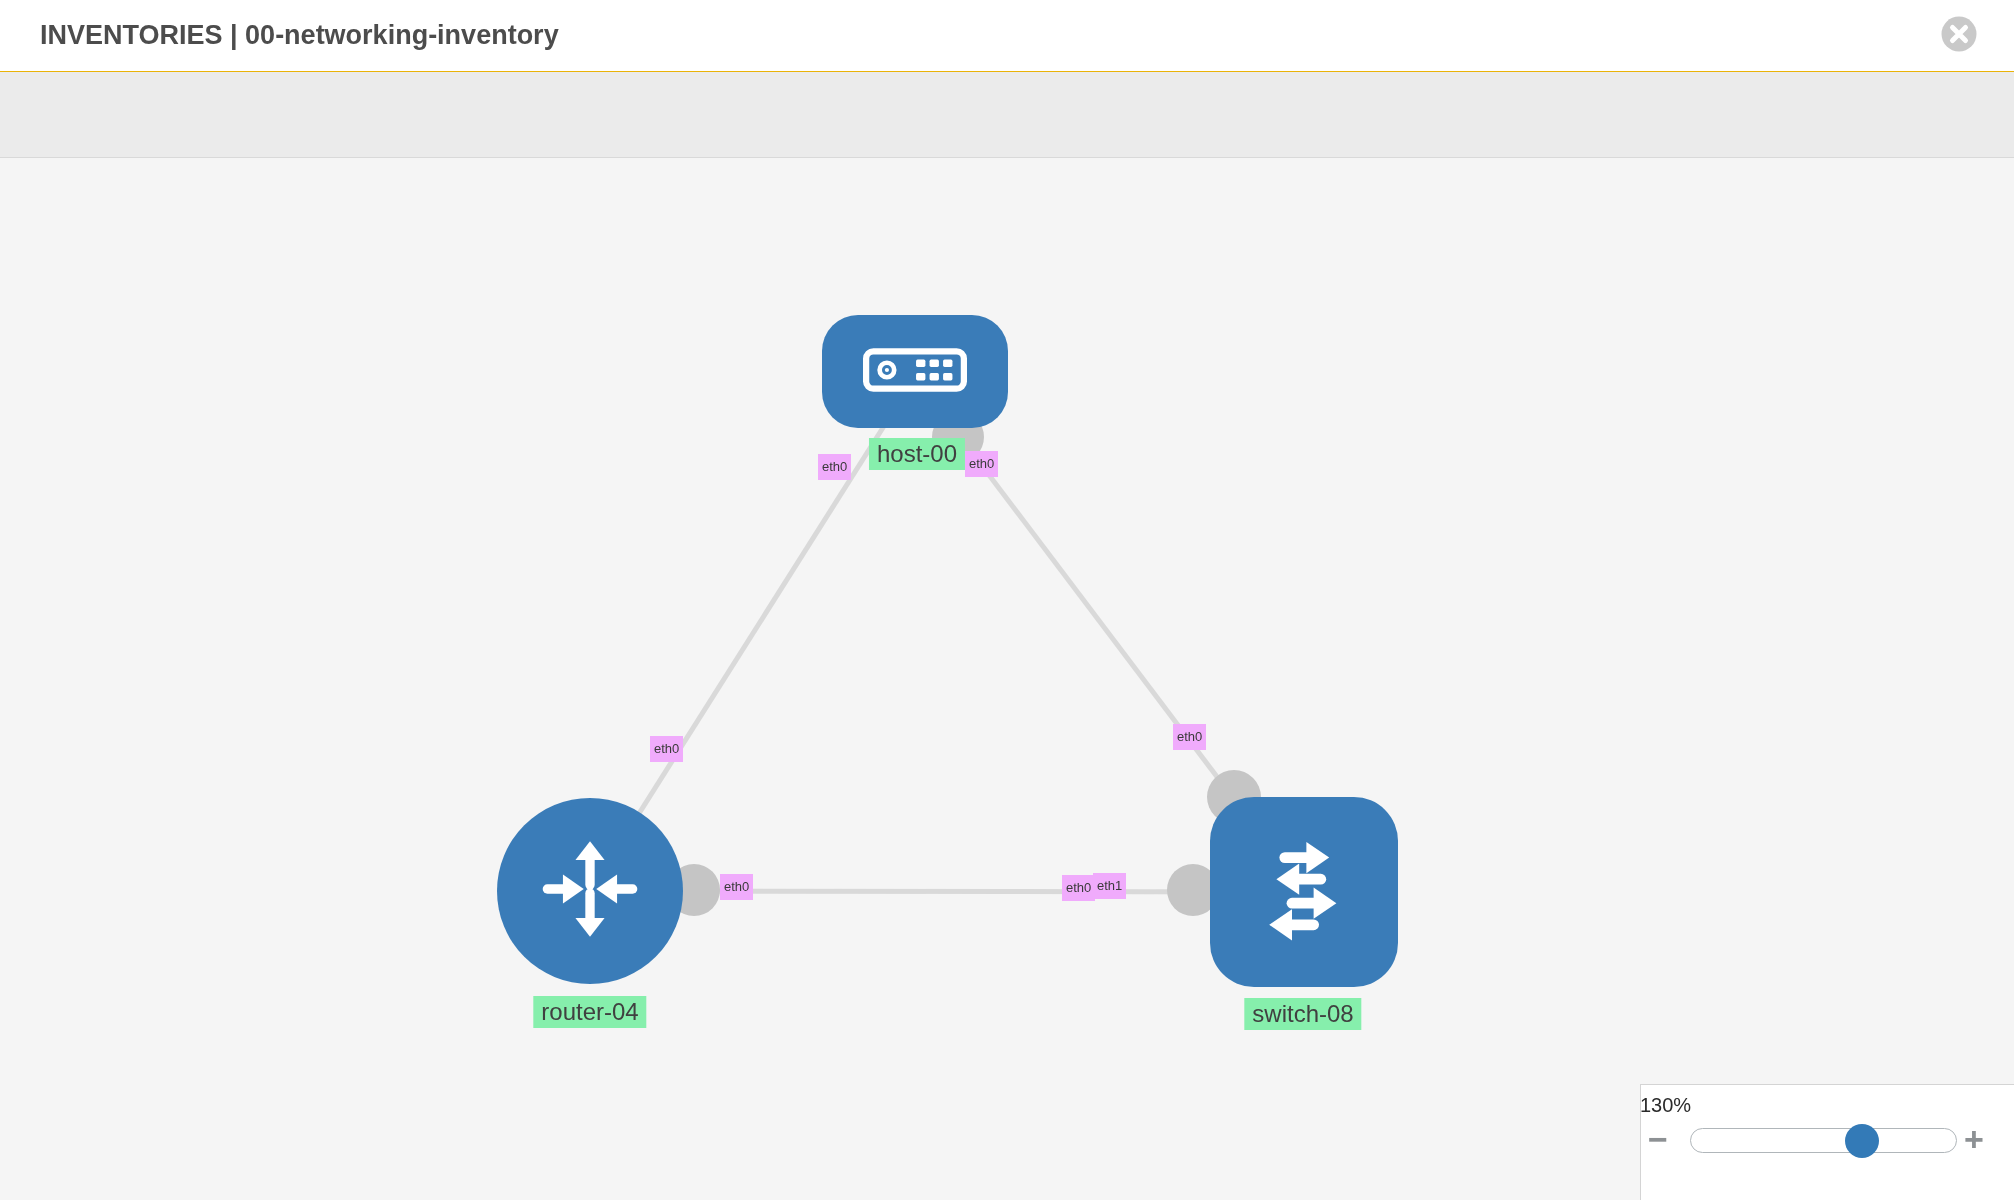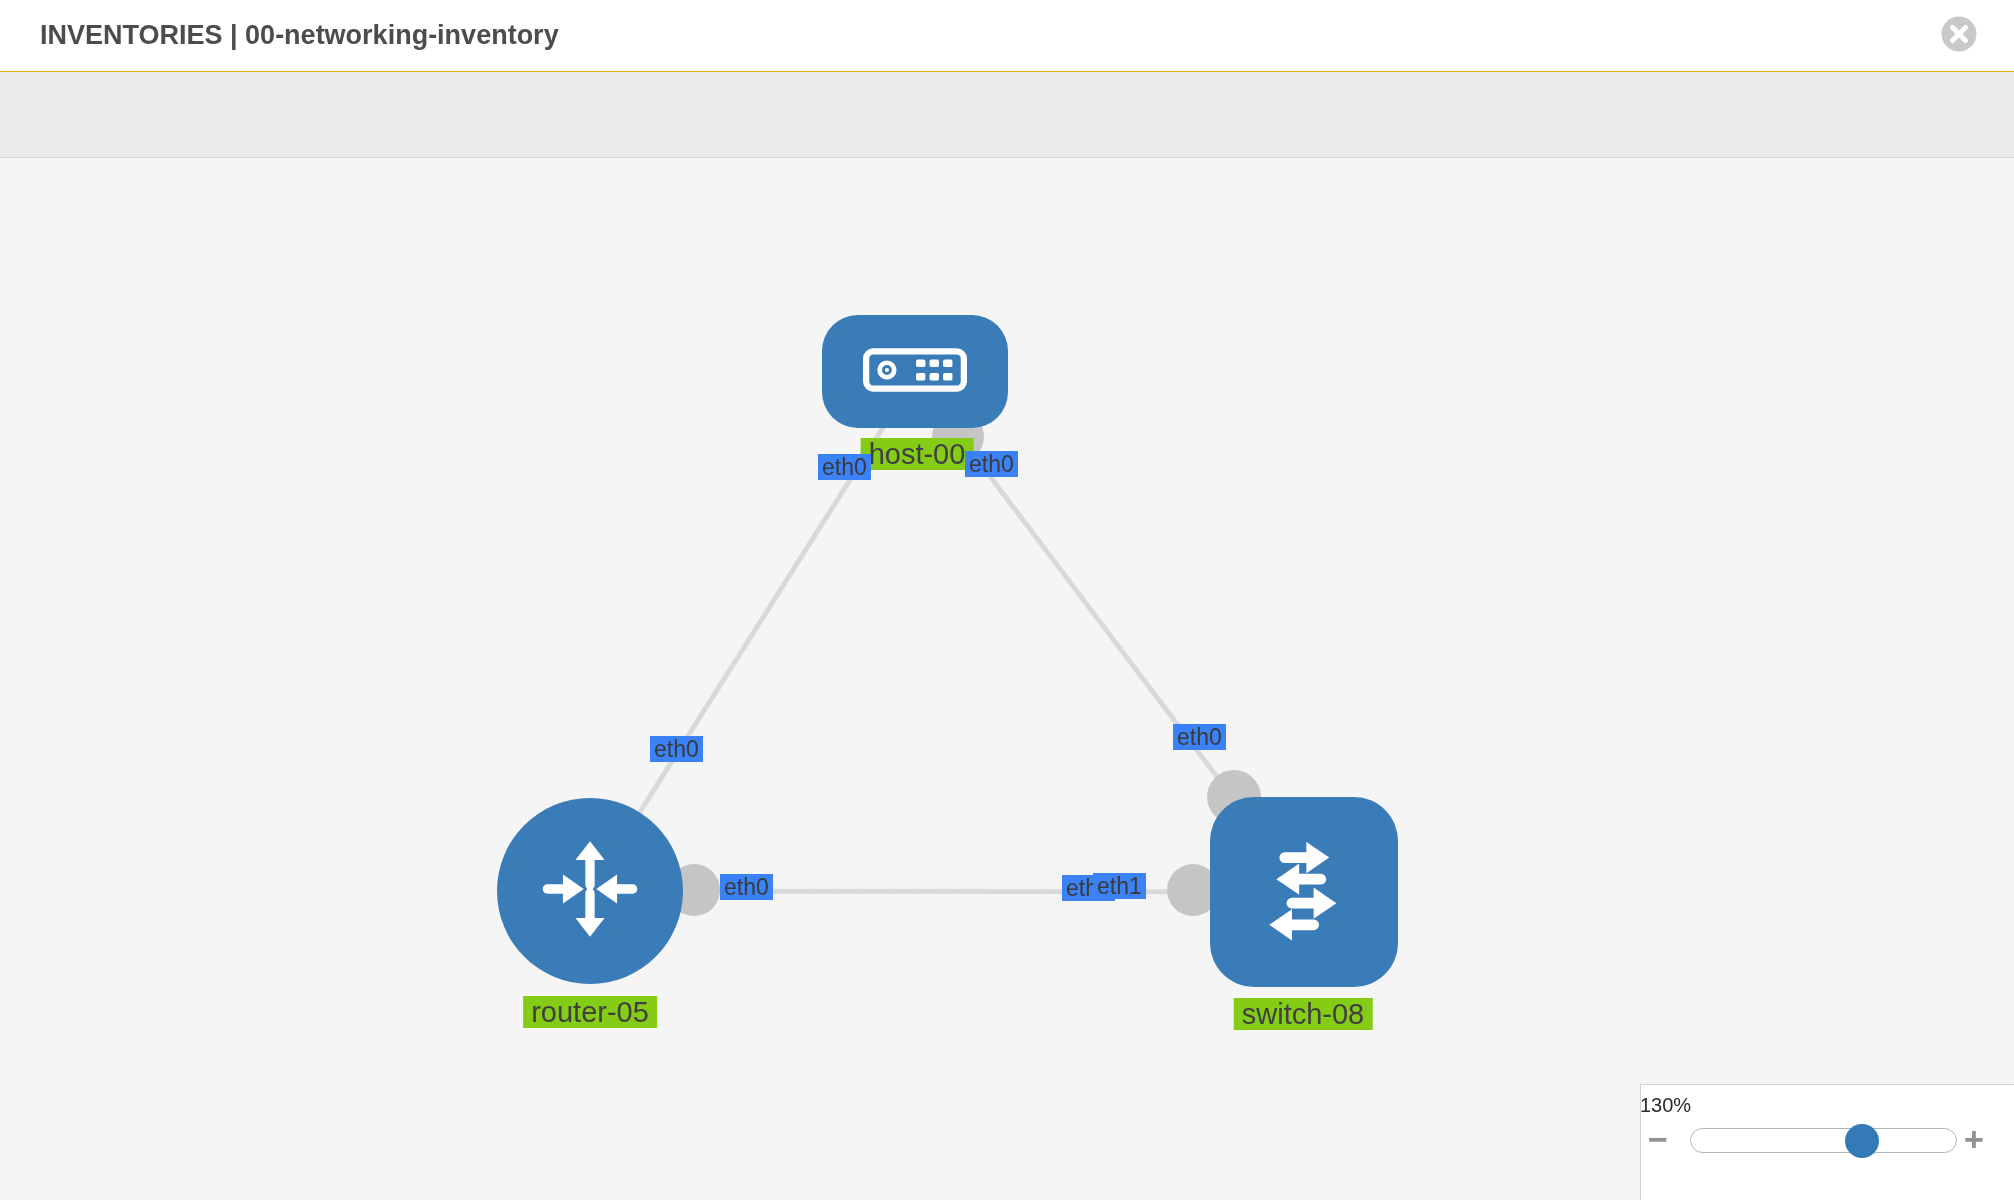--- a/index.html
+++ b/index.html
@@ -29,28 +29,28 @@
   
   #canvas{left:0;top:158px;width:2014px;height:1042px;background:var(--canvas-bg,#f5f5f5);}
   #net-svg{left:0;top:0;width:2014px;height:1200px;pointer-events:none;z-index:1;}
   .link{stroke:var(--link-gray,#d9d9d9);stroke-width:5;}
   .port{fill:var(--port-gray,#c5c5c5);}
   .node{z-index:2;background:var(--node-blue,#3a7cb8);display:flex;align-items:center;justify-content:center;cursor:pointer;}
   #node-host{left:822px;top:315px;width:186px;height:113px;border-radius:36px;}
   #node-router{left:497px;top:798px;width:186px;height:186px;border-radius:50%;}
   #node-switch{left:1210px;top:797px;width:188px;height:190px;border-radius:44px;}
   .node-label{
-    z-index:3;background:#84cc16;color:#404040;font-size:29px;line-height:30px;
+    z-index:3;background:#86efac;color:#404040;font-size:24px;line-height:30px;
     padding:1px 8px;white-space:nowrap;transform:translateX(-50%);
   }
   #label-host{left:917px;top:438px;}
   #label-router{left:590px;top:996px;}
   #label-switch{left:1303px;top:998px;}
   .if-label{
-    z-index:4;background:#3b82f6;color:#3a3a3a;font-size:23px;line-height:24px;
+    z-index:4;background:#f0abfc;color:#3a3a3a;font-size:13px;line-height:24px;
     padding:1px 4px;white-space:nowrap;
   }
   
   #zoom-panel{left:1640px;top:1084px;width:374px;height:116px;background:#fff;
     border-top:1px solid #d4d4d4;border-left:1px solid #d4d4d4;z-index:6;box-sizing:border-box;}
   #zoom-level{left:1640px;top:1094px;width:374px;text-align:left;font-size:20px;color:#2b2b2b;z-index:7;}
   .zoom-sign{z-index:7;background:none;border:none;padding:0;font-size:34px;font-weight:bold;color:#8d9194;cursor:pointer;line-height:34px;}
   #zoom-minus{left:1648px;top:1122px;}
   #zoom-plus{left:1964px;top:1122px;}
   #zoom-track{left:1690px;top:1128px;width:267px;height:25px;border:1px solid #b0b6ba;border-radius:14px;background:#fff;z-index:7;cursor:pointer;box-sizing:border-box;}
@@ -171,21 +171,21 @@
           <polygon points="71,23 52,10 52,36"></polygon>
           <polygon points="27,41 46,28 46,54"></polygon>
           <polygon points="77,61 58,48 58,74"></polygon>
           <polygon points="21,79 40,66 40,92"></polygon>
         </g>
       </svg>
     </span>
   </div>
 
   <div id="label-host" class="abs node-label">host-00</div>
-  <div id="label-router" class="abs node-label">router-05</div>
+  <div id="label-router" class="abs node-label">router-04</div>
   <div id="label-switch" class="abs node-label">switch-08</div>
 
   <span class="abs if-label" style="left:818px;top:454px;">eth0</span>
   <span class="abs if-label" style="left:965px;top:451px;">eth0</span>
   <span class="abs if-label" style="left:650px;top:736px;">eth0</span>
   <span class="abs if-label" style="left:1173px;top:724px;">eth0</span>
   <span class="abs if-label" style="left:720px;top:874px;">eth0</span>
   <span class="abs if-label" style="left:1062px;top:875px;z-index:4;">eth0</span>
   <span class="abs if-label" style="left:1085px;top:873px;z-index:5;margin-left:8px;">eth1</span>
 

